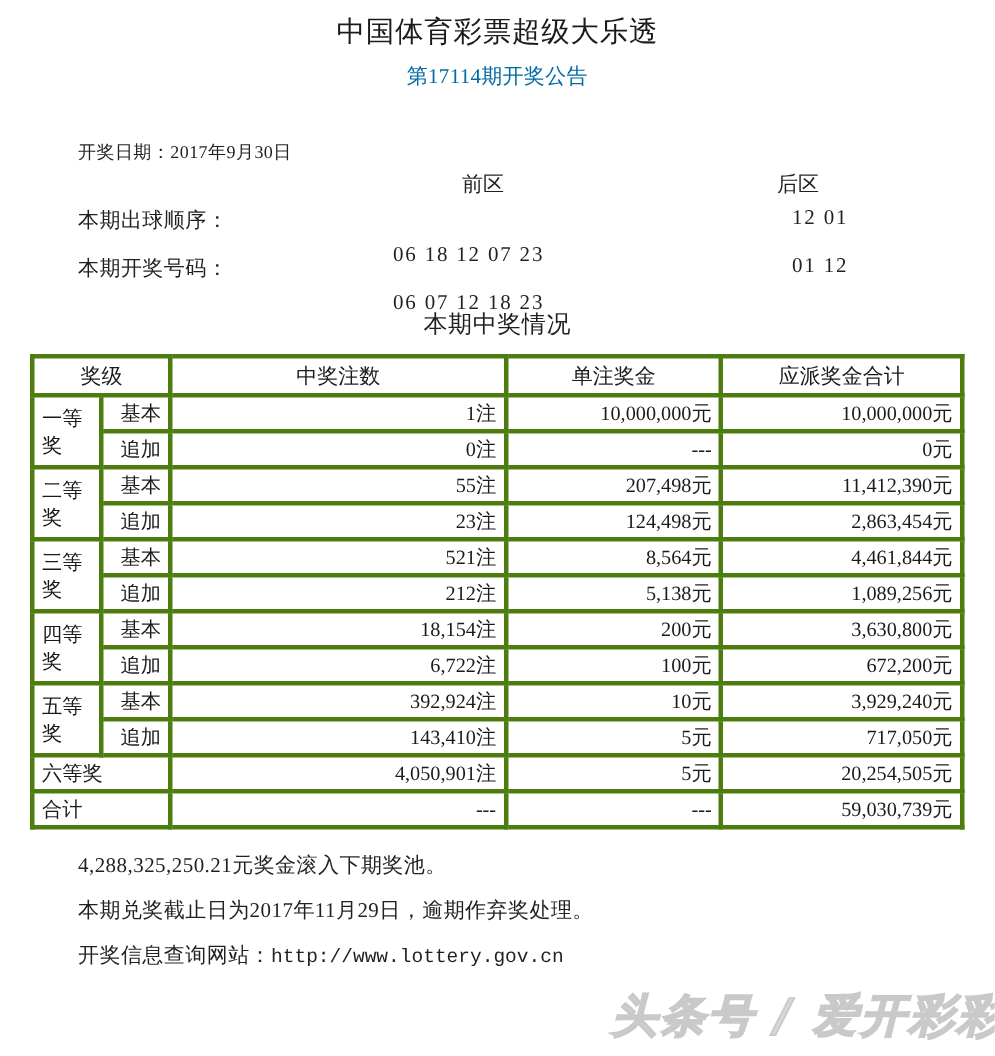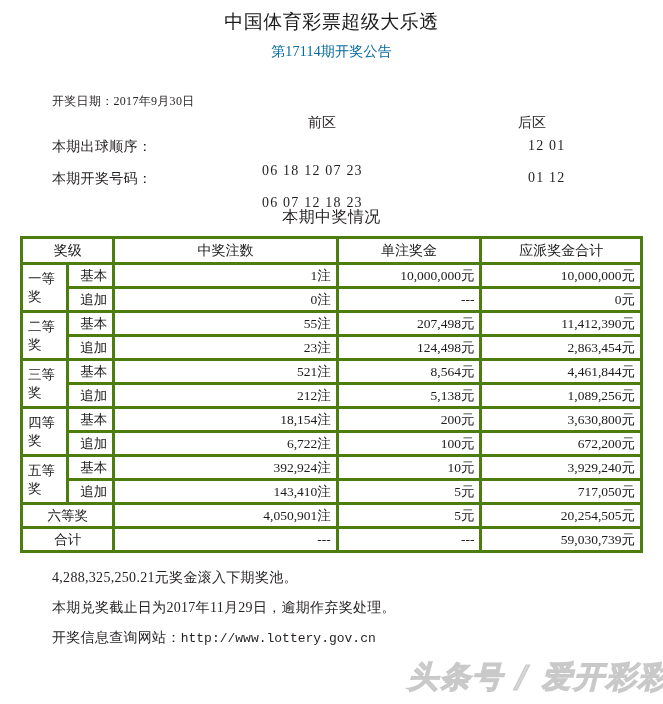--- a/index.html
+++ b/index.html
@@ -144,21 +144,21 @@
   .c-single {
     width: 124px;
     text-align: right;
   }
   .c-total {
     width: 140px;
     text-align: right;
     font-family: Liberation Serif, serif;
   }
   .span2 {
-    text-align: center;
+    text-align: left;
   }
   .dash {
     text-align: right;
     letter-spacing: 0px;
   }
 
   
   .notes {
     padding-left: 52px;
     margin-top: 10px;

